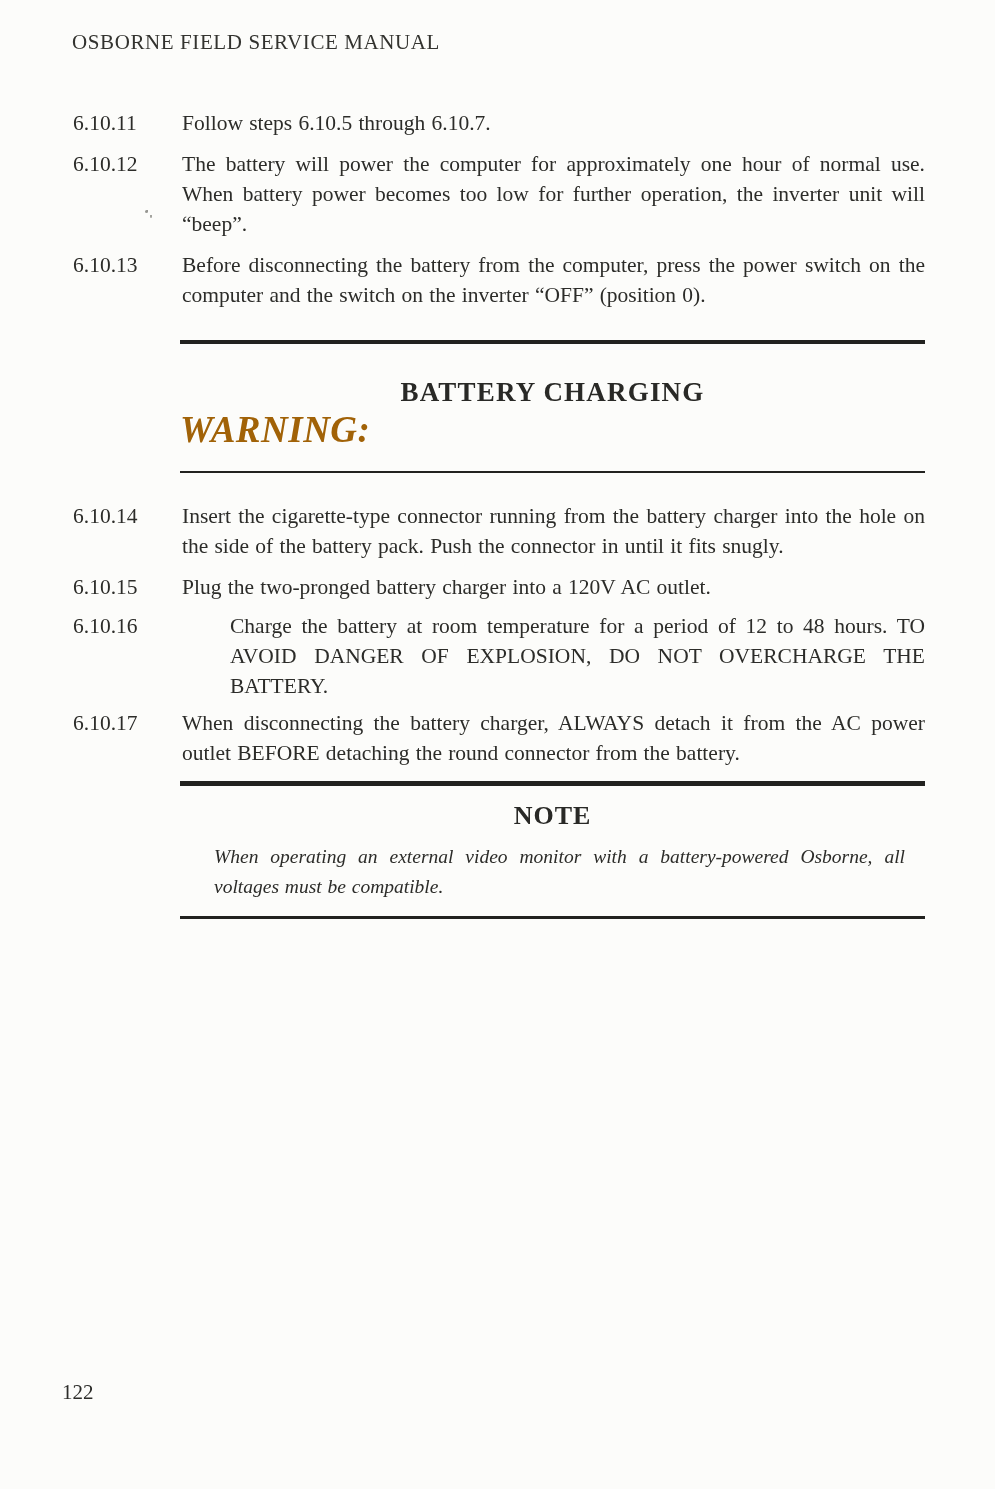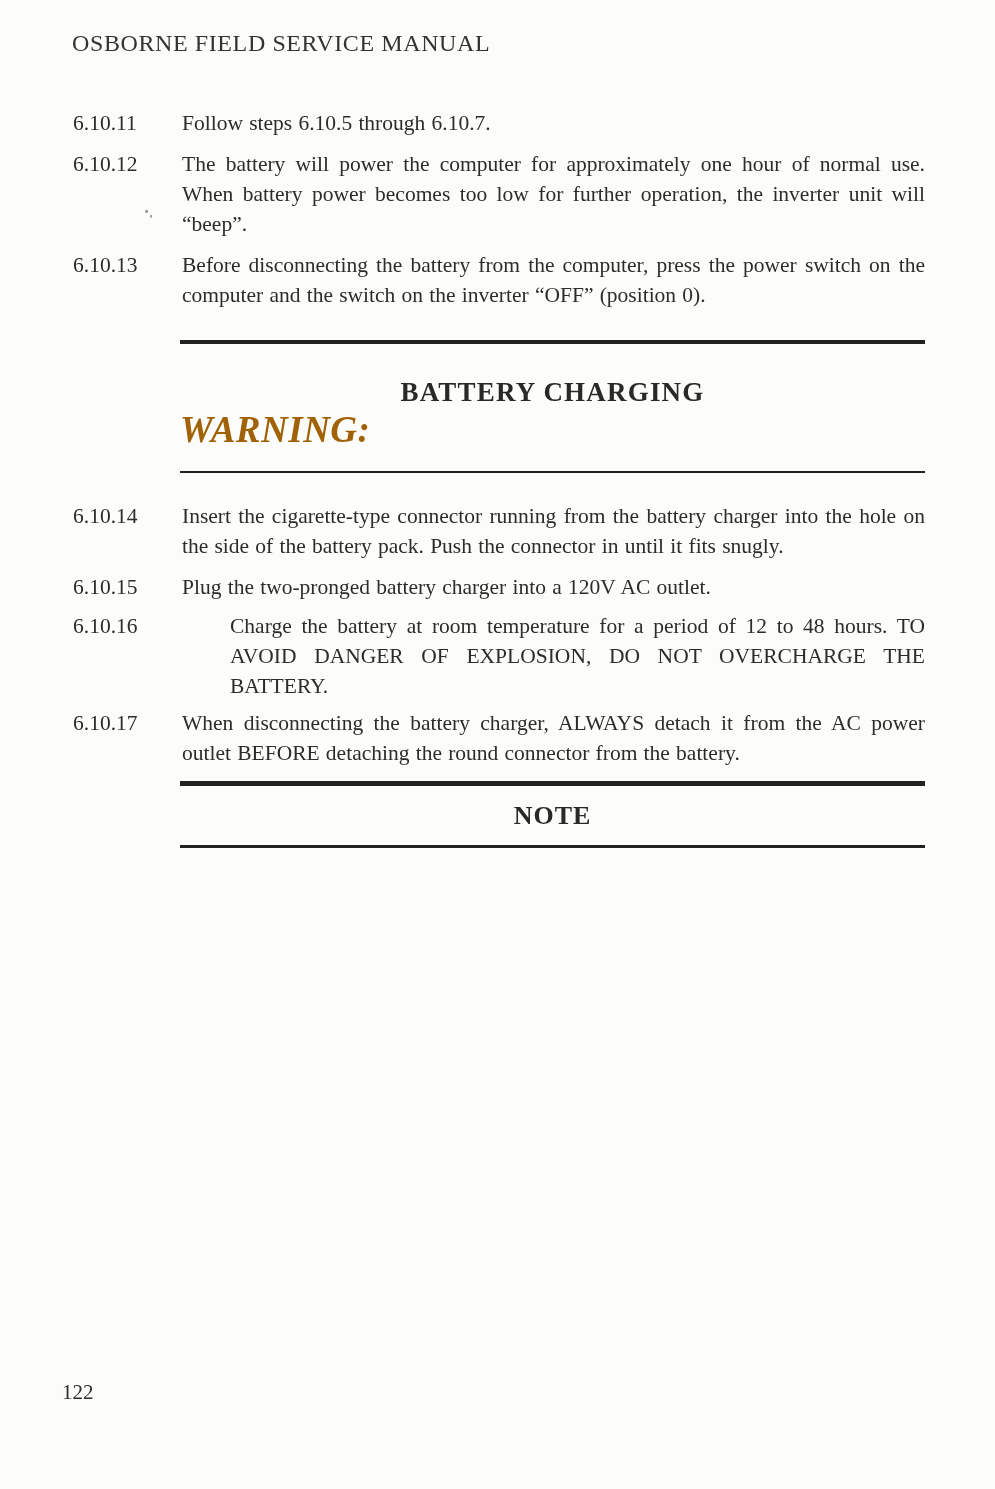--- a/index.html
+++ b/index.html
@@ -10,21 +10,21 @@
     margin: 0 auto;
     background: #fcfcfa;
     font-family: "Liberation Serif", serif;
     color: #2c2c29;
     overflow: hidden;
   }
   .running-header {
     position: absolute;
     left: 72px;
     top: 30px;
-    font-size: 24px;
+    font-size: 21px;
     letter-spacing: 0.6px;
     color: #33332f;
   }
   .content {
     position: absolute;
     left: 73px;
     top: 108px;
     width: 852px;
   }
   .sec-item {
@@ -184,20 +184,21 @@
       </div>
       <div class="sec-item" style="margin-bottom:0;">
         <div class="sec-num">6.10.17</div>
         <div class="sec-text">When disconnecting the battery charger, ALWAYS detach it from the AC power outlet BEFORE detaching the round connector from the battery.</div>
       </div>
     </div>
 
     <div>
       <div class="rule n-top"></div>
       <div class="n-title">NOTE</div>
+      <div class="n-text">When operating an external video monitor with a battery-powered Osborne, all voltages must be compatible.</div>
       <div class="rule n-bottom"></div>
     </div>
 
   </div>
 
   <div class="page-number">122</div>
 
 </div>
 
 </body></html>

